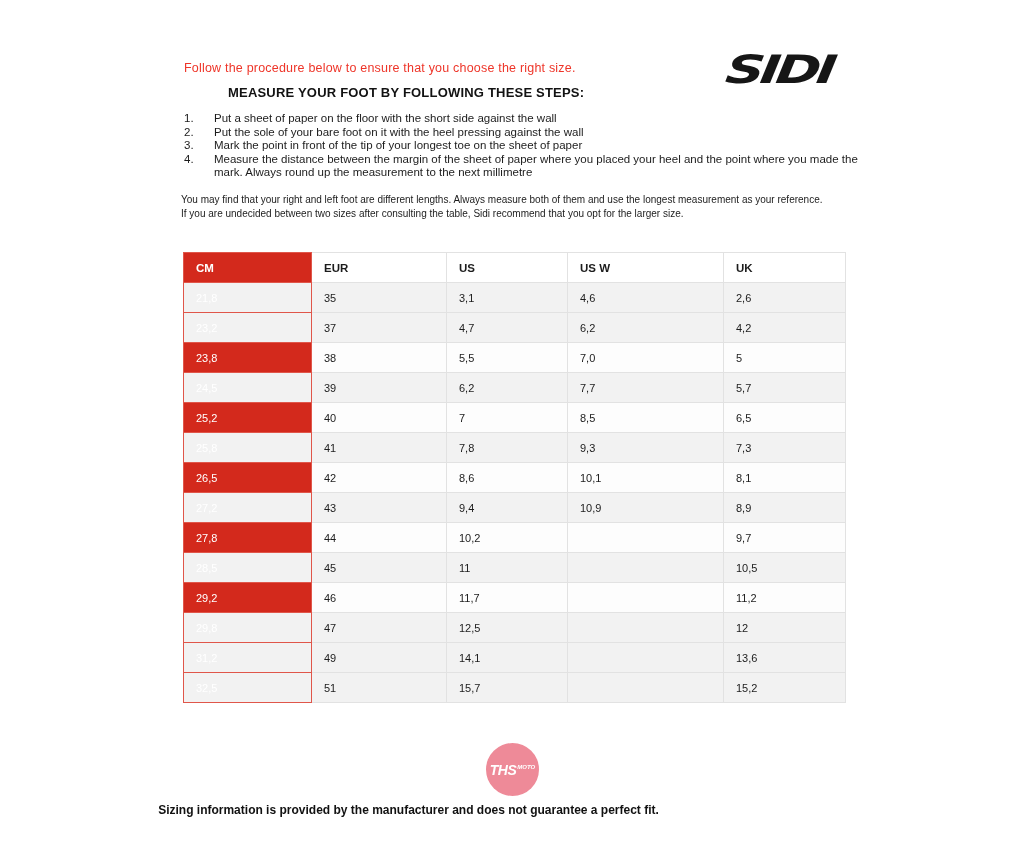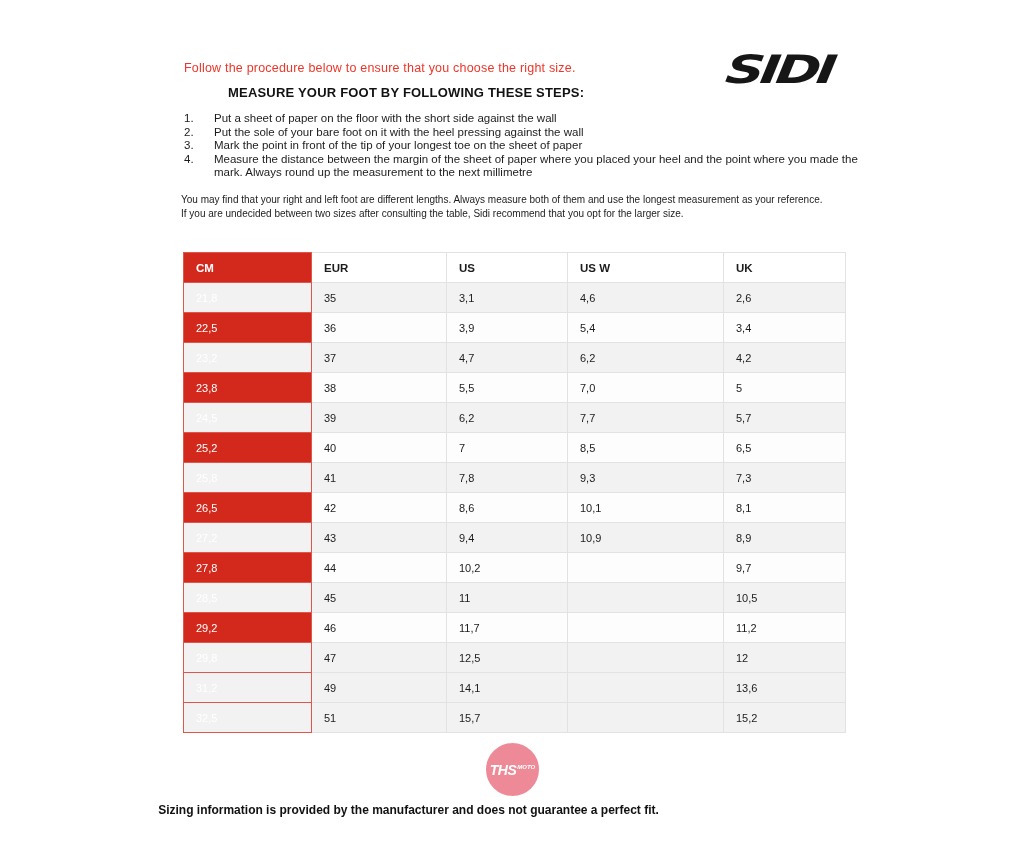--- a/index.html
+++ b/index.html
@@ -147,27 +147,20 @@
       </tr>
     </thead>
   <tbody>
       <tr class="stripe">
         <td class="cm">21,8</td>
         <td>35</td>
         <td>3,1</td>
         <td>4,6</td>
         <td>2,6</td>
       </tr>
-      <tr>
-        <td class="cm">22,5</td>
-        <td>36</td>
-        <td>3,9</td>
-        <td>5,4</td>
-        <td>3,4</td>
-      </tr>
       <tr class="stripe">
         <td class="cm">23,2</td>
         <td>37</td>
         <td>4,7</td>
         <td>6,2</td>
         <td>4,2</td>
       </tr>
       <tr>
         <td class="cm">23,8</td>
         <td>38</td>

